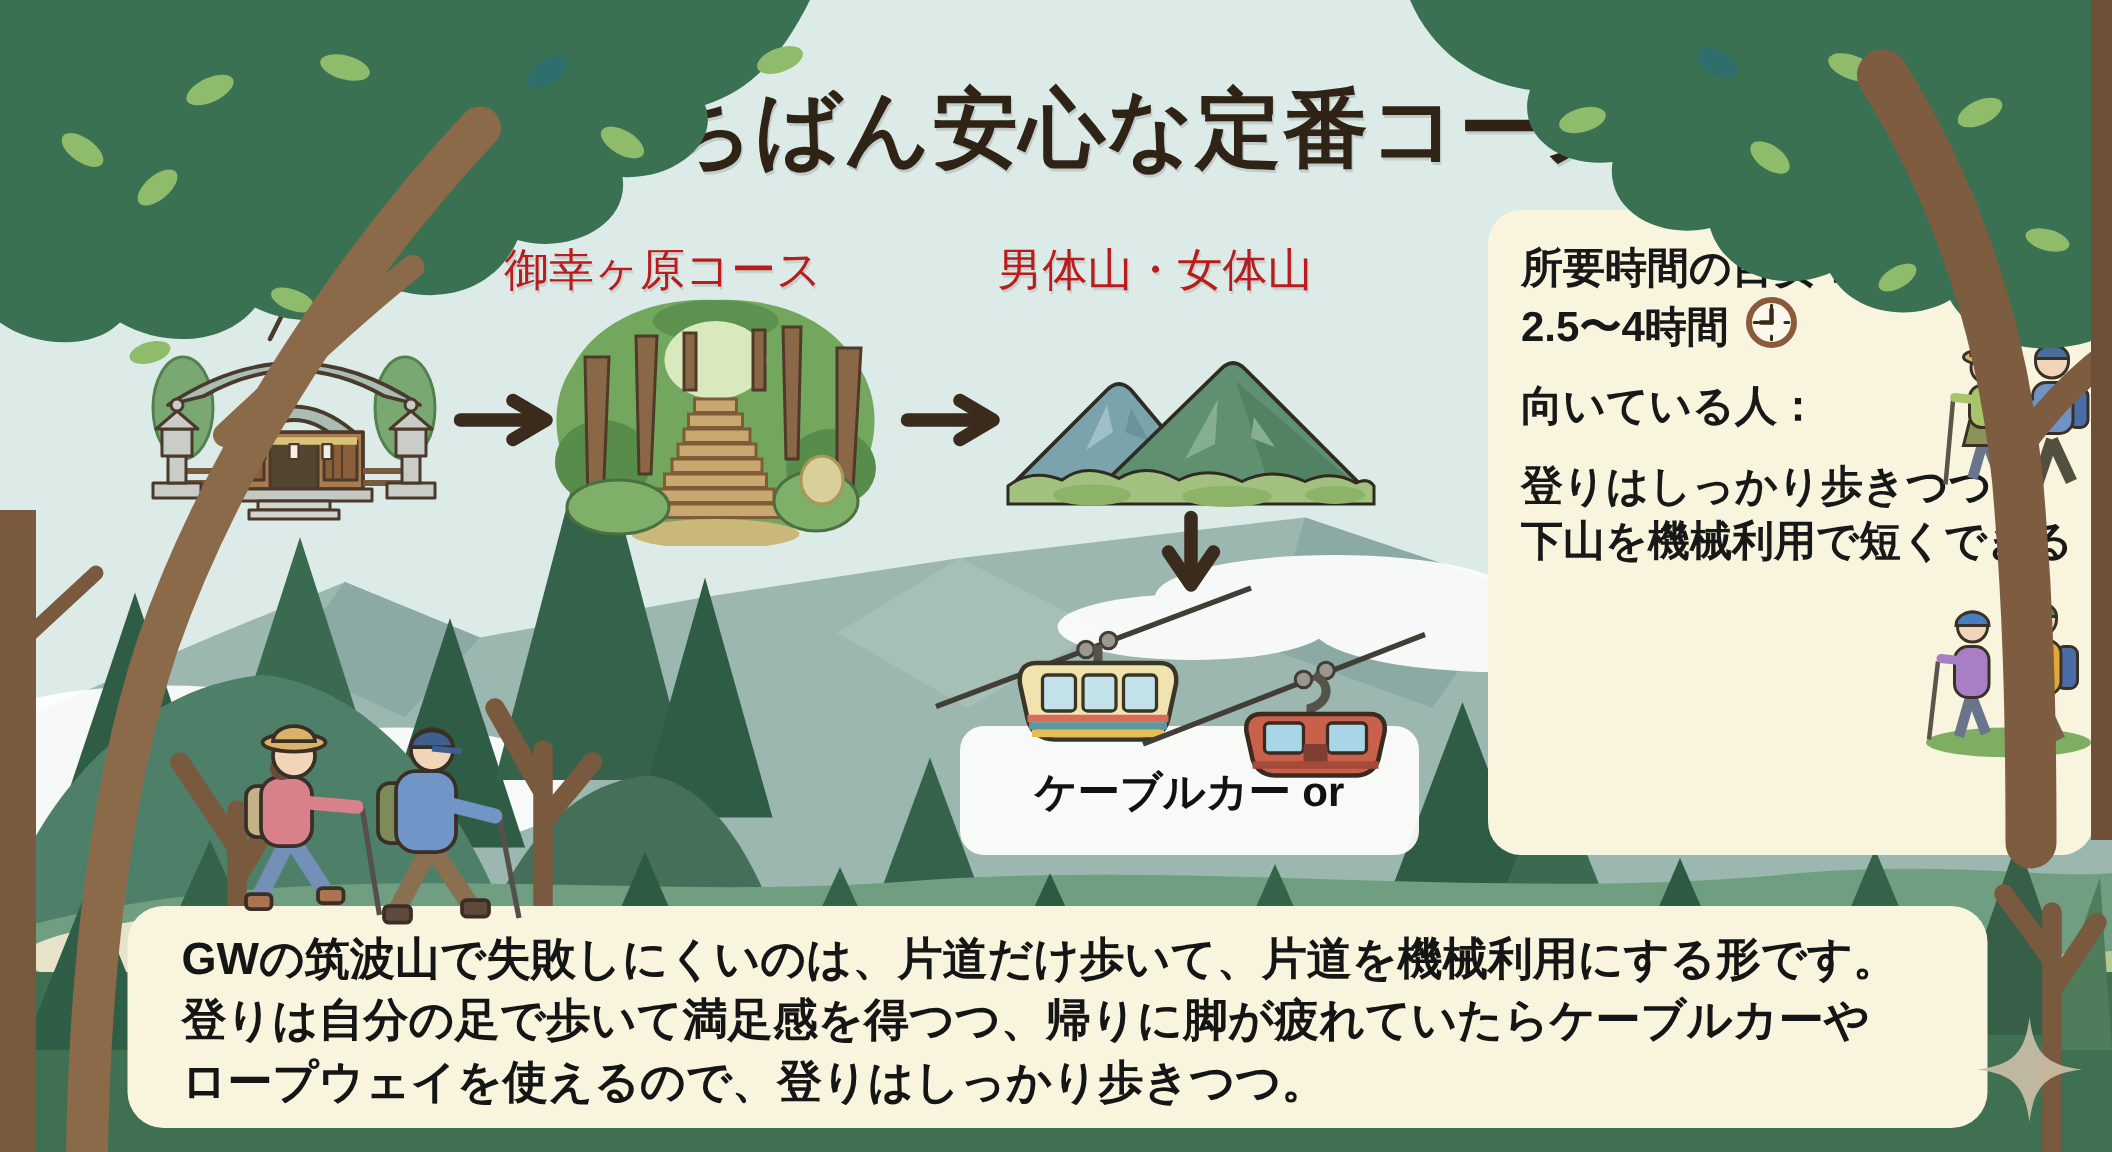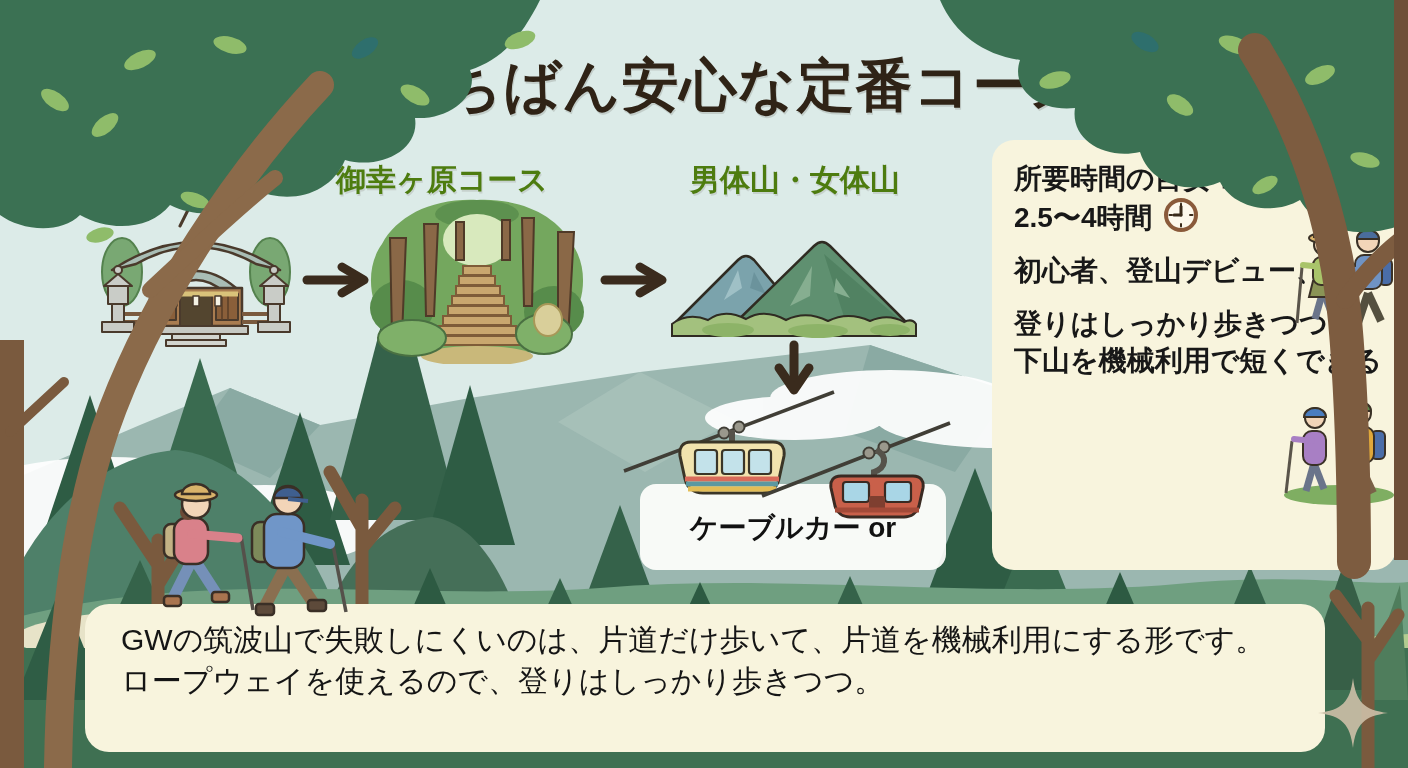--- a/index.html
+++ b/index.html
@@ -19,38 +19,38 @@
     z-index:5;
   }
   .title-text{
     font-size:57px;font-weight:900;color:#2f2316;letter-spacing:1px;
     white-space:nowrap;text-shadow:1px 2px 0 rgba(80,70,60,0.18);
   }
 
   
   .step-label{
     position:absolute;top:160px;transform:translateX(-50%);
-    font-size:30px;font-weight:700;color:#4d7c0f;white-space:nowrap;
+    font-size:30px;font-weight:400;color:#b91c1c;white-space:nowrap;
     text-shadow:1px 2px 0 rgba(80,70,60,0.15);z-index:5;
   }
 
   
   .panel{position:absolute;background:#f8f4dd;border-radius:22px;box-sizing:border-box;z-index:4;}
   .info-panel{
     left:992px;top:140px;width:404px;height:430px;
     padding:20px 20px 16px 22px;
     font-size:28px;line-height:37px;font-weight:800;color:#181818;
   }
   .info-block{margin-bottom:16px;}
   .info-line{white-space:nowrap;}
   .clock-wrap{display:inline-block;vertical-align:-6px;margin-left:10px;}
 
   .bottom-panel{
     left:85px;top:604px;width:1240px;height:148px;border-radius:24px;
-    padding:15px 36px;font-size:30px;line-height:41px;font-weight:400;color:#151515;
+    padding:15px 36px;font-size:30px;line-height:41px;font-weight:700;color:#151515;
   }
   .summary-line{white-space:nowrap;}
 
   .descent-box{
     position:absolute;left:640px;top:484px;width:306px;height:86px;
     background:rgba(255,255,252,0.93);border-radius:16px;
     display:flex;flex-direction:column;justify-content:center;
     text-align:center;font-size:28px;font-weight:900;color:#111;line-height:39px;
     z-index:3;
   }
@@ -134,21 +134,21 @@
     <svg width="54" height="62" viewBox="0 0 54 62">
       <path d="M15,3 L3,26 L8,25 L1,45 L29,45 L22,25 L27,26 Z" fill="#2f6d60"></path>
       <rect x="12" y="45" width="6" height="12" fill="#8b6a4a"></rect>
       <path d="M37,10 L25,33 L30,32 L23,52 L51,52 L44,32 L49,33 Z" fill="#74a659"></path>
       <rect x="34" y="52" width="6" height="10" fill="#8b6a4a"></rect>
     </svg>
   </div>
 
   <div class="step-label" style="left:170px;">筑波山神社</div>
   <div class="step-label" style="left:442px;">御幸ヶ原コース</div>
-  <div class="step-label" style="left:795px;">男体山・女体山</div>
+  <div class="step-label" style="left:770px;">男体山・女体山</div>
 
   <svg class="abs z2" width="200" height="140" viewBox="0 0 200 140" style="left:96px;top:208px;">
     <g stroke="#4a3a2c" stroke-linejoin="round">
       <ellipse cx="26" cy="64" rx="20" ry="34" fill="#79a873" stroke="#54824e" stroke-width="2"></ellipse>
       <ellipse cx="174" cy="64" rx="20" ry="34" fill="#79a873" stroke="#54824e" stroke-width="2"></ellipse>
 
       <path d="M92,2 L84,18 M108,2 L116,18" stroke-width="3" stroke-linecap="round" fill="none"></path>
 
       <path d="M16,62 Q100,6 184,62 L160,56 Q100,22 40,56 Z" fill="#a9bdb5" stroke-width="2.5"></path>
 
@@ -292,21 +292,21 @@
                 <line x1="27" y1="18" x2="29.5" y2="18"></line>
           </g>
           <g stroke="#3a2a1a" stroke-width="3" stroke-linecap="round">
             <line x1="18" y1="18" x2="18" y2="9.5"></line>
                 <line x1="18" y1="18" x2="11" y2="18"></line>
           </g>
         </svg></span>
       </div>
     </div>
     <div class="info-block">
-      <div class="info-line">初心者、登山デビュー、</div>
+      <div class="info-line">向いている人：</div>
     </div>
     <div class="info-block">
       <div class="info-line">登りはしっかり歩きつつ、</div>
       <div class="info-line">下山を機械利用で短くできる</div>
     </div>
   </div>
 
   <svg class="abs z5" width="105" height="125" viewBox="0 0 105 125" style="left:1292px;top:205px;">
     <line x1="10" y1="62" x2="5" y2="118" stroke="#5a544a" stroke-width="3"></line>
     <g stroke="#3a3126" stroke-width="2">
@@ -347,20 +347,21 @@
       <rect x="89" y="56" width="14" height="28" rx="5" fill="#4a6da8"></rect>
       <rect x="65" y="52" width="27" height="36" rx="9" fill="#e0a83a"></rect>
       <line x1="74" y1="64" x2="57" y2="70" stroke="#e0a83a" stroke-width="6" stroke-linecap="round"></line>
       <circle cx="78" cy="38" r="11" fill="#f2d5b8"></circle>
       <path d="M67,36 a11,9 0 0 1 22,0 Z" fill="#5d8a4a"></path>
     </g>
   </svg>
 
   <div class="panel bottom-panel">
     <div class="summary-line">GWの筑波山で失敗しにくいのは、片道だけ歩いて、片道を機械利用にする形です。</div>
+    <div class="summary-line">登りは自分の足で歩いて満足感を得つつ、帰りに脚が疲れていたらケーブルカーや</div>
     <div class="summary-line">ロープウェイを使えるので、登りはしっかり歩きつつ。</div>
   </div>
 
   <svg class="abs z6" width="235" height="150" viewBox="0 0 235 150" style="left:136px;top:468px;">
 
     <line x1="105" y1="68" x2="117" y2="142" stroke="#55504a" stroke-width="3.5"></line>
     <g stroke="#3a2f26" stroke-width="2.5">
       <line x1="56" y1="92" x2="36" y2="132" stroke="#7590b8" stroke-width="11"></line>
       <line x1="60" y1="94" x2="82" y2="128" stroke="#7590b8" stroke-width="11"></line>
       <rect x="28" y="128" width="17" height="10" rx="3" fill="#a9744f"></rect>

